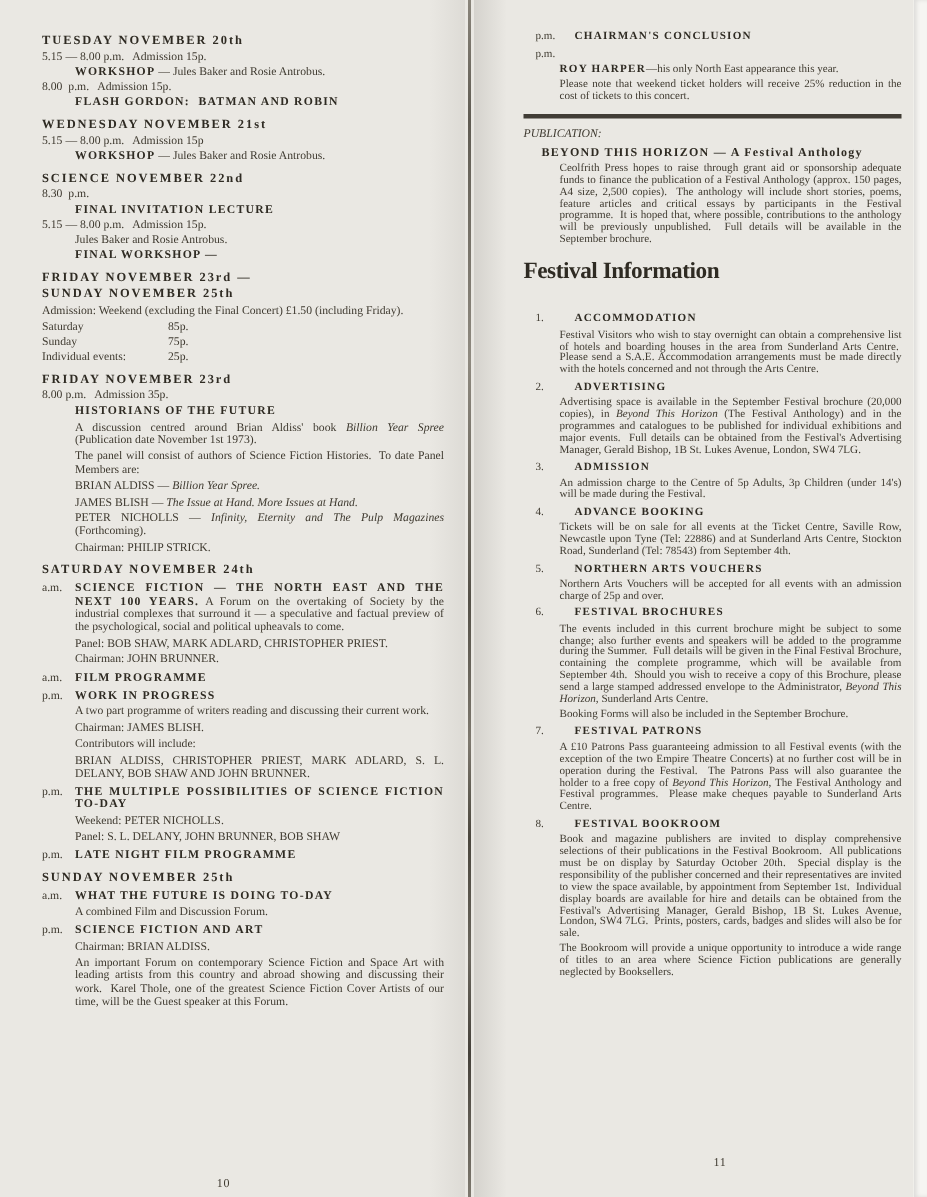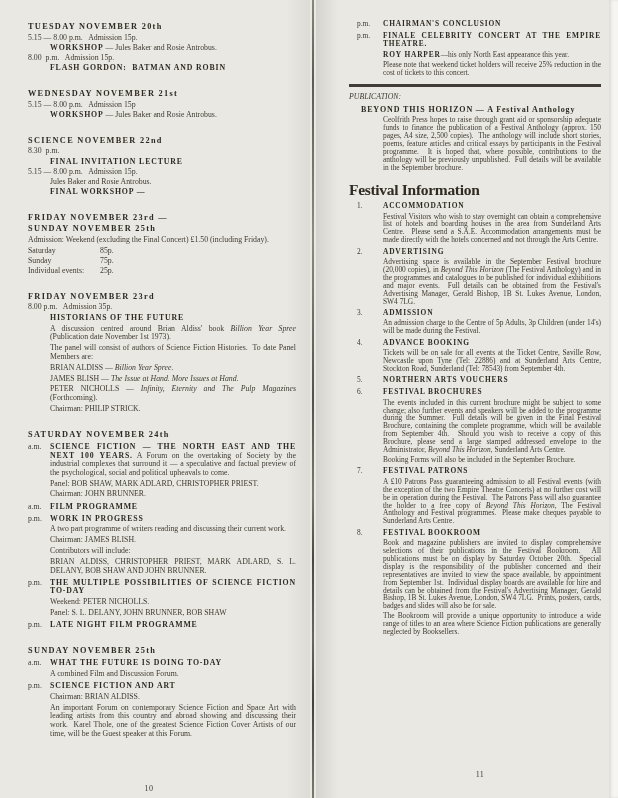--- a/index.html
+++ b/index.html
@@ -11,45 +11,45 @@
     -webkit-font-smoothing:antialiased;
   }
   .page{position:absolute;top:0;bottom:0;box-sizing:border-box;overflow:hidden;}
   .lp{left:0;width:311px;padding:22px 15px 0 28px;font-size:7.8px;line-height:8.8px;}
   .rp{left:316px;width:293px;padding:20px 8px 0 33px;font-size:7.4px;line-height:7.9px;}
 
   .bl{margin-top:1.5px;}
   .page .bl:first-child{margin-top:0;}
 
   .day{font-weight:700;font-size:8.3px;letter-spacing:1.3px;line-height:10px;
-       margin-top:16px;color:var(--heading-ink,#2f2b23);}
+       margin-top:5px;color:var(--heading-ink,#2f2b23);}
   .day.tight{margin-top:1px;}
 
   .line{margin-top:1.5px;}
   .ind{margin-left:22px;}
-  .rp .ind{margin-left:34px;}
+  .rp .ind{margin-left:24px;}
 
   .para{text-align:justify;margin-top:2px;}
 
   .sect{display:flex;margin-top:3.5px;line-height:8.6px;}
   .rp .sect{line-height:8.4px;}
   .sect .lbl{flex:0 0 22px;}
   .rp .sect .lbl{flex:0 0 34px;padding-left:8px;box-sizing:border-box;}
   .sect .ct{flex:1;text-align:justify;}
 
   .b{font-weight:700;letter-spacing:.85px;color:var(--heading-ink,#2f2b23);}
   .i{font-style:italic;}
 
   .price{position:relative;margin-top:1.5px;}
-  .price .pvalue{position:absolute;left:52px;top:0;padding-left:20px;}
+  .price .pvalue{position:absolute;left:64px;top:0;padding-left:20px;}
 
   .rule{height:3px;background:var(--rule,#413d36);margin:8px 0 6px;}
 
   .big{font-size:15.5px;font-weight:700;letter-spacing:-.3px;line-height:18px;
-       color:var(--heading-ink,#2a2620);margin:9px 0 3px;}
+       color:var(--heading-ink,#2a2620);margin:9px 0 18px;}
 
   .pub{margin-top:5px;font-size:7.8px;}
   .pubtitle{margin-top:5px;font-size:8px;padding-left:12px;}
 
   .pagenum{position:absolute;font-size:8px;letter-spacing:.5px;width:30px;text-align:center;}
   .pn-left{left:134px;top:784px;}
   .pn-right{left:465px;top:770px;}
 
   
   .shade-left{position:absolute;left:286px;top:0;width:24px;height:798px;pointer-events:none;
@@ -141,21 +141,20 @@
       </div>
   </div>
   <div class="page rp">
     <div id="rp-content">
         <div class="bl sect">
           <span class="lbl">p.m.</span>
           <span class="ct"><span class="b">CHAIRMAN'S CONCLUSION</span></span>
         </div>
         <div class="bl sect">
           <span class="lbl">p.m.</span>
-          <span class="ct"><span class="b">FINALE CELEBRITY CONCERT AT THE EMPIRE THEATRE.</span></span>
         </div>
         <div class="bl para ind"><span class="b">ROY HARPER</span><span>—his only North East appearance this year.</span></div>
         <div class="bl para ind"><span>Please note that weekend ticket holders will receive 25% reduction in the cost of tickets to this concert.</span></div>
         <div class="bl rule"></div>
         <div class="bl line pub"><span class="i">PUBLICATION:</span></div>
         <div class="bl line pubtitle"><span class="b">BEYOND THIS HORIZON — A Festival Anthology</span></div>
         <div class="bl para ind"><span>Ceolfrith Press hopes to raise through grant aid or sponsorship adequate funds to finance the publication of a Festival Anthology (approx. 150 pages, A4 size, 2,500 copies).&nbsp; The anthology will include short stories, poems, feature articles and critical essays by participants in the Festival programme.&nbsp; It is hoped that, where possible, contributions to the anthology will be previously unpublished.&nbsp; Full details will be available in the September brochure.</span></div>
         <div class="bl big"><span>Festival Information</span></div>
         <div class="bl sect">
           <span class="lbl">1.</span>
@@ -174,20 +173,21 @@
         <div class="bl para ind"><span>An admission charge to the Centre of 5p Adults, 3p Children (under 14's) will be made during the Festival.</span></div>
         <div class="bl sect">
           <span class="lbl">4.</span>
           <span class="ct"><span class="b">ADVANCE BOOKING</span></span>
         </div>
         <div class="bl para ind"><span>Tickets will be on sale for all events at the Ticket Centre, Saville Row, Newcastle upon Tyne (Tel: 22886) and at Sunderland Arts Centre, Stockton Road, Sunderland (Tel: 78543) from September 4th.</span></div>
         <div class="bl sect">
           <span class="lbl">5.</span>
           <span class="ct"><span class="b">NORTHERN ARTS VOUCHERS</span></span>
         </div>
+        <div class="bl para ind"><span>Northern Arts Vouchers will be accepted for all events with an admission charge of 25p and over.</span></div>
         <div class="bl sect">
           <span class="lbl">6.</span>
           <span class="ct"><span class="b">FESTIVAL BROCHURES</span></span>
         </div>
         <div class="bl para ind"><span>The events included in this current brochure might be subject to some change; also further events and speakers will be added to the programme during the Summer.&nbsp; Full details will be given in the Final Festival Brochure, containing the complete programme, which will be available from September 4th.&nbsp; Should you wish to receive a copy of this Brochure, please send a large stamped addressed envelope to the Administrator, </span><span class="i">Beyond This Horizon</span><span>, Sunderland Arts Centre.</span></div>
         <div class="bl para ind"><span>Booking Forms will also be included in the September Brochure.</span></div>
         <div class="bl sect">
           <span class="lbl">7.</span>
           <span class="ct"><span class="b">FESTIVAL PATRONS</span></span>
         </div>

